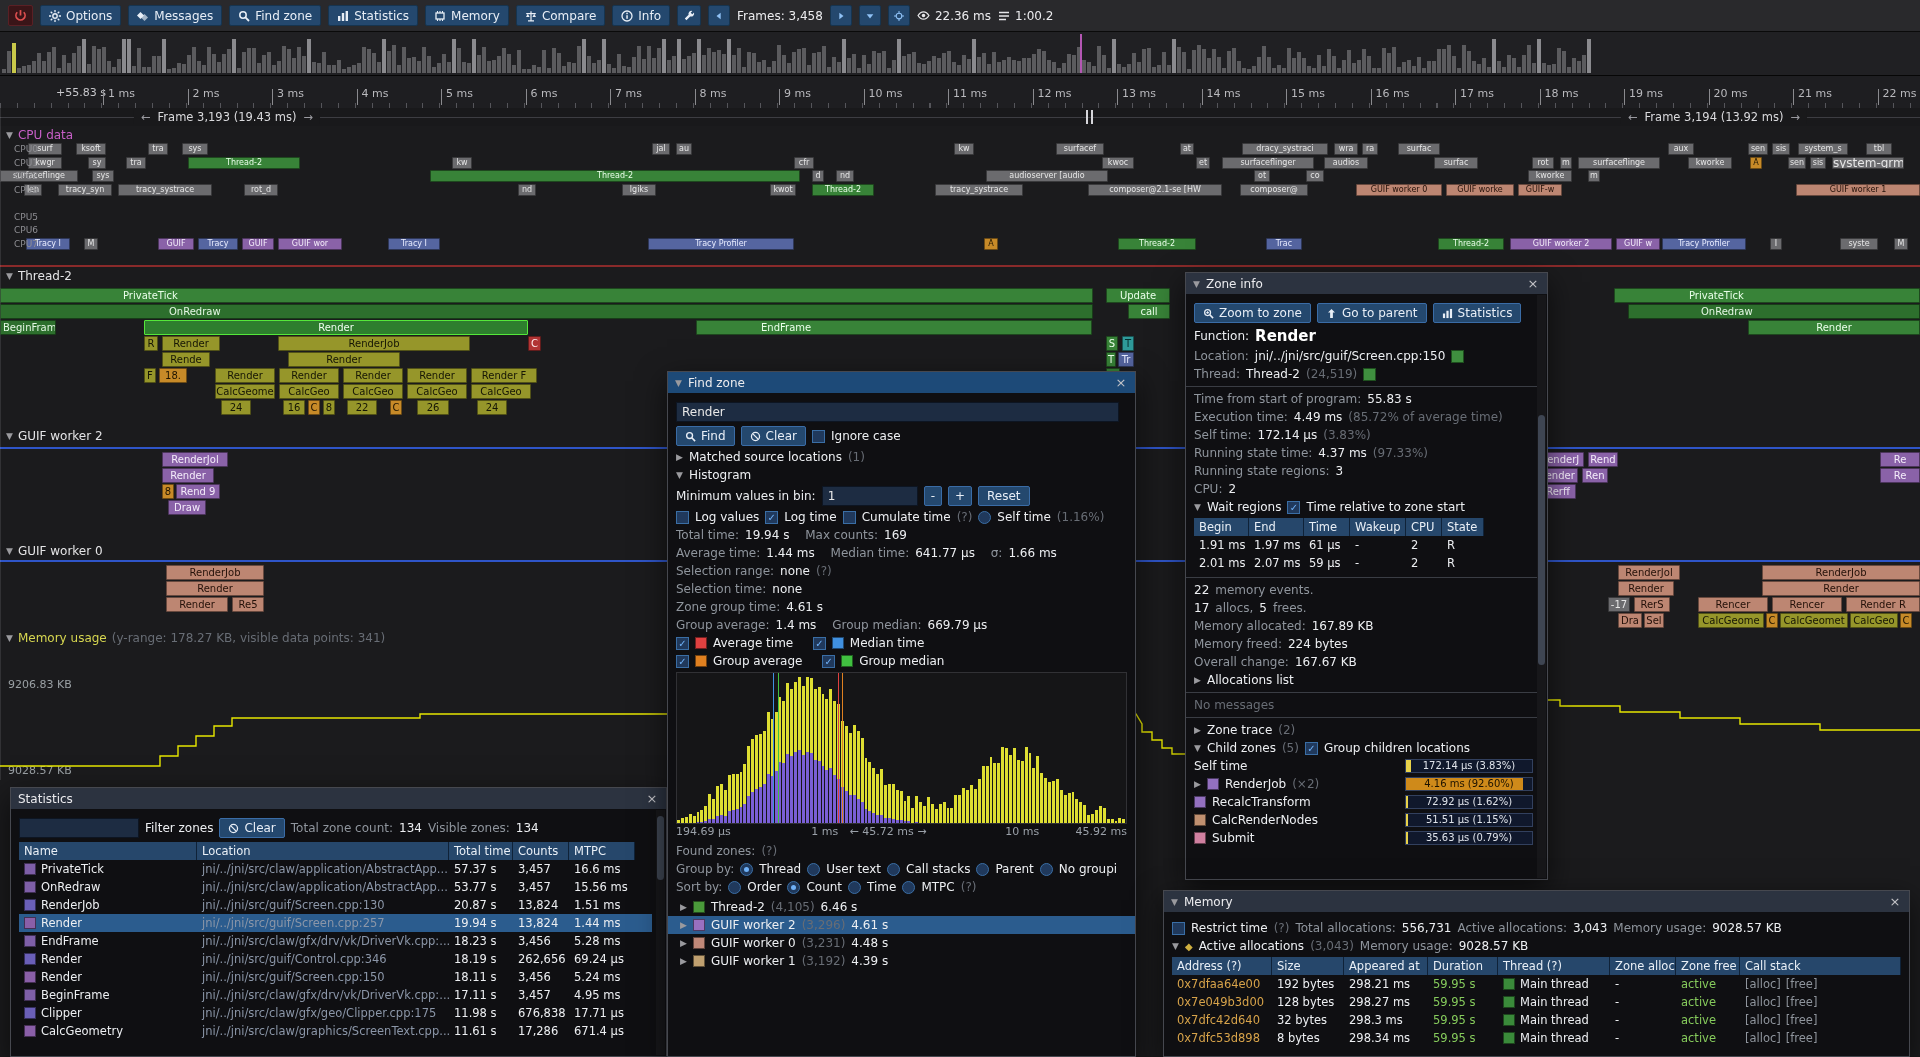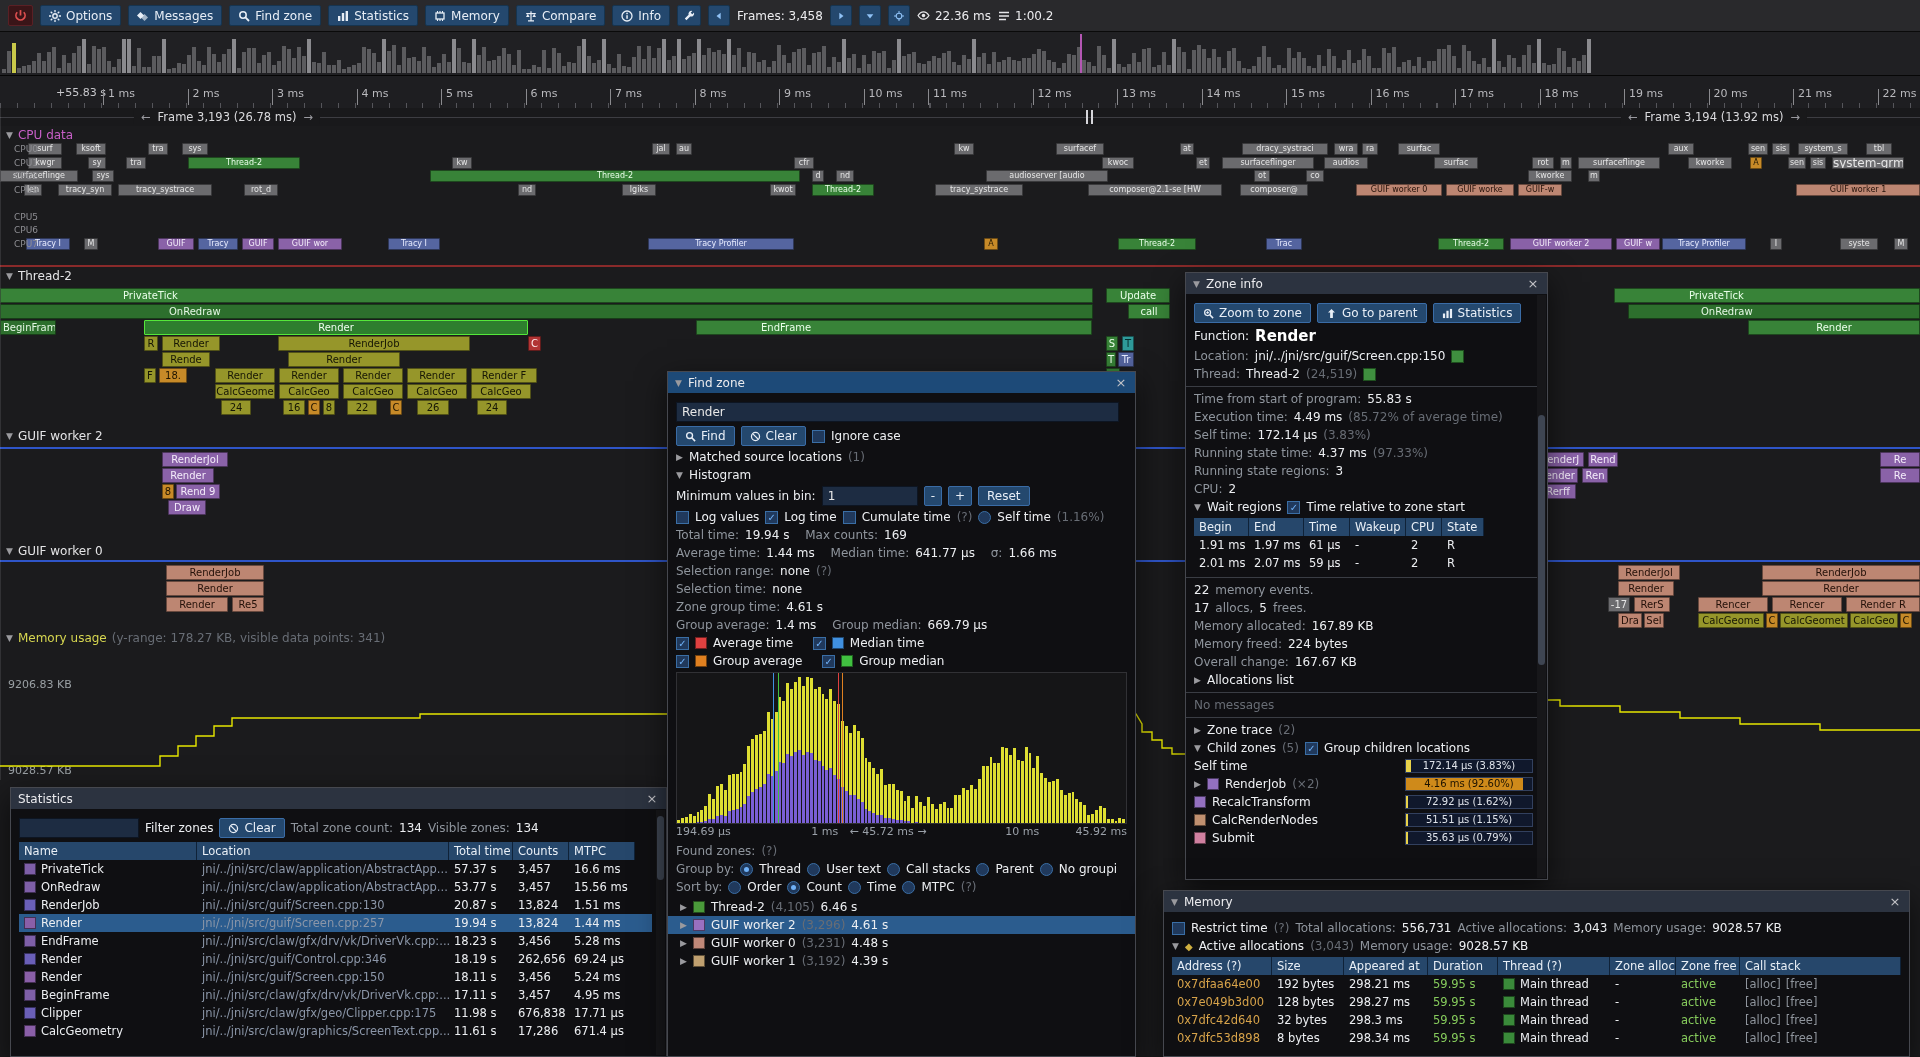--- a/index.html
+++ b/index.html
@@ -570,37 +570,37 @@
       <div class="rtick" style="left: 103px;">1 ms</div>
       <div class="rtick" style="left: 187.5px;">2 ms</div>
       <div class="rtick" style="left: 272px;">3 ms</div>
       <div class="rtick" style="left: 356.5px;">4 ms</div>
       <div class="rtick" style="left: 441px;">5 ms</div>
       <div class="rtick" style="left: 525.5px;">6 ms</div>
       <div class="rtick" style="left: 610px;">7 ms</div>
       <div class="rtick" style="left: 694.5px;">8 ms</div>
       <div class="rtick" style="left: 779px;">9 ms</div>
       <div class="rtick" style="left: 863.5px;">10 ms</div>
-      <div class="rtick" style="left: 928px; text-align: right;">11 ms</div>
+      <div class="rtick" style="left: 948px; text-align: right;">11 ms</div>
       <div class="rtick" style="left: 1032.5px;">12 ms</div>
       <div class="rtick" style="left: 1117px;">13 ms</div>
       <div class="rtick" style="left: 1201.5px;">14 ms</div>
       <div class="rtick" style="left: 1286px;">15 ms</div>
       <div class="rtick" style="left: 1370.5px;">16 ms</div>
       <div class="rtick" style="left: 1455px;">17 ms</div>
       <div class="rtick" style="left: 1539.5px;">18 ms</div>
       <div class="rtick" style="left: 1624px; text-align: right;">19 ms</div>
       <div class="rtick" style="left: 1708.5px;">20 ms</div>
       <div class="rtick" style="left: 1793px;">21 ms</div>
       <div class="rtick" style="left: 1877.5px;">22 ms</div>
     </div>
   <div id="framerow">
       <div class="frlabel" style="left: 227px;">
         <span class="arr">←</span>
-        <span>Frame 3,193 (26.78 ms)</span>
+        <span>Frame 3,193 (19.43 ms)</span>
         <span class="arr">→</span>
       </div>
       <div class="frlabel" style="left: 1714px;">
         <span class="arr">←</span>
         <span>Frame 3,194 (13.92 ms)</span>
         <span class="arr">→</span>
       </div>
       <div class="fdiv" style="left: 1086px;"></div>
       <div class="fdiv" style="left: 1091px;"></div>
     </div>

